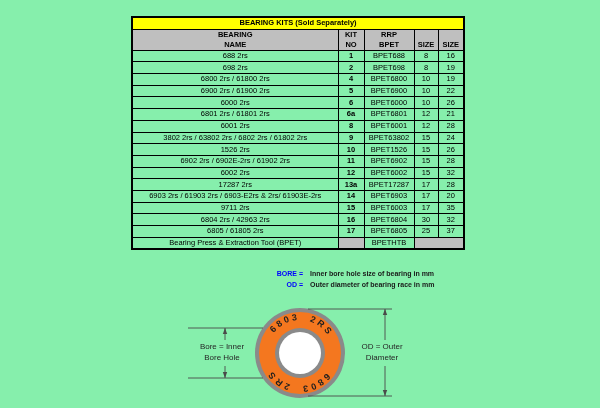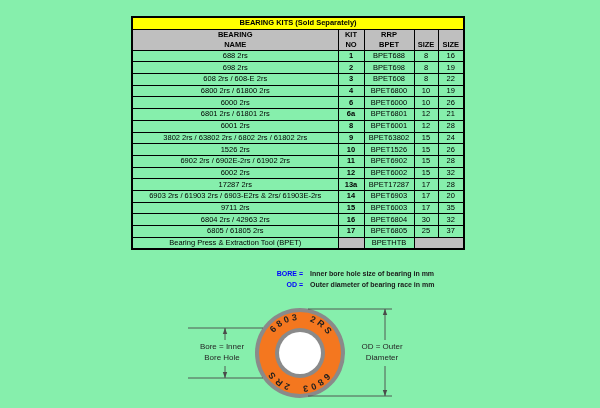--- a/index.html
+++ b/index.html
@@ -83,32 +83,32 @@
           <td>16</td>
         </tr>
         <tr>
           <td>698 2rs</td>
           <td class="bold">2</td>
           <td>BPET698</td>
           <td>8</td>
           <td>19</td>
         </tr>
         <tr>
-          <td>608 2rs / 608-E 2rs</td>
-          <td class="bold">3</td>
-          <td>BPET608</td>
-          <td>8</td>
-          <td>22</td>
-        </tr>
-        <tr>
           <td>6800 2rs / 61800 2rs</td>
           <td class="bold">4</td>
           <td>BPET6800</td>
           <td>10</td>
           <td>19</td>
+        </tr>
+        <tr>
+          <td>6900 2rs / 61900 2rs</td>
+          <td class="bold">5</td>
+          <td>BPET6900</td>
+          <td>10</td>
+          <td>22</td>
         </tr>
         <tr>
           <td>6000 2rs</td>
           <td class="bold">6</td>
           <td>BPET6000</td>
           <td>10</td>
           <td>26</td>
         </tr>
         <tr>
           <td>6801 2rs / 61801 2rs</td>

